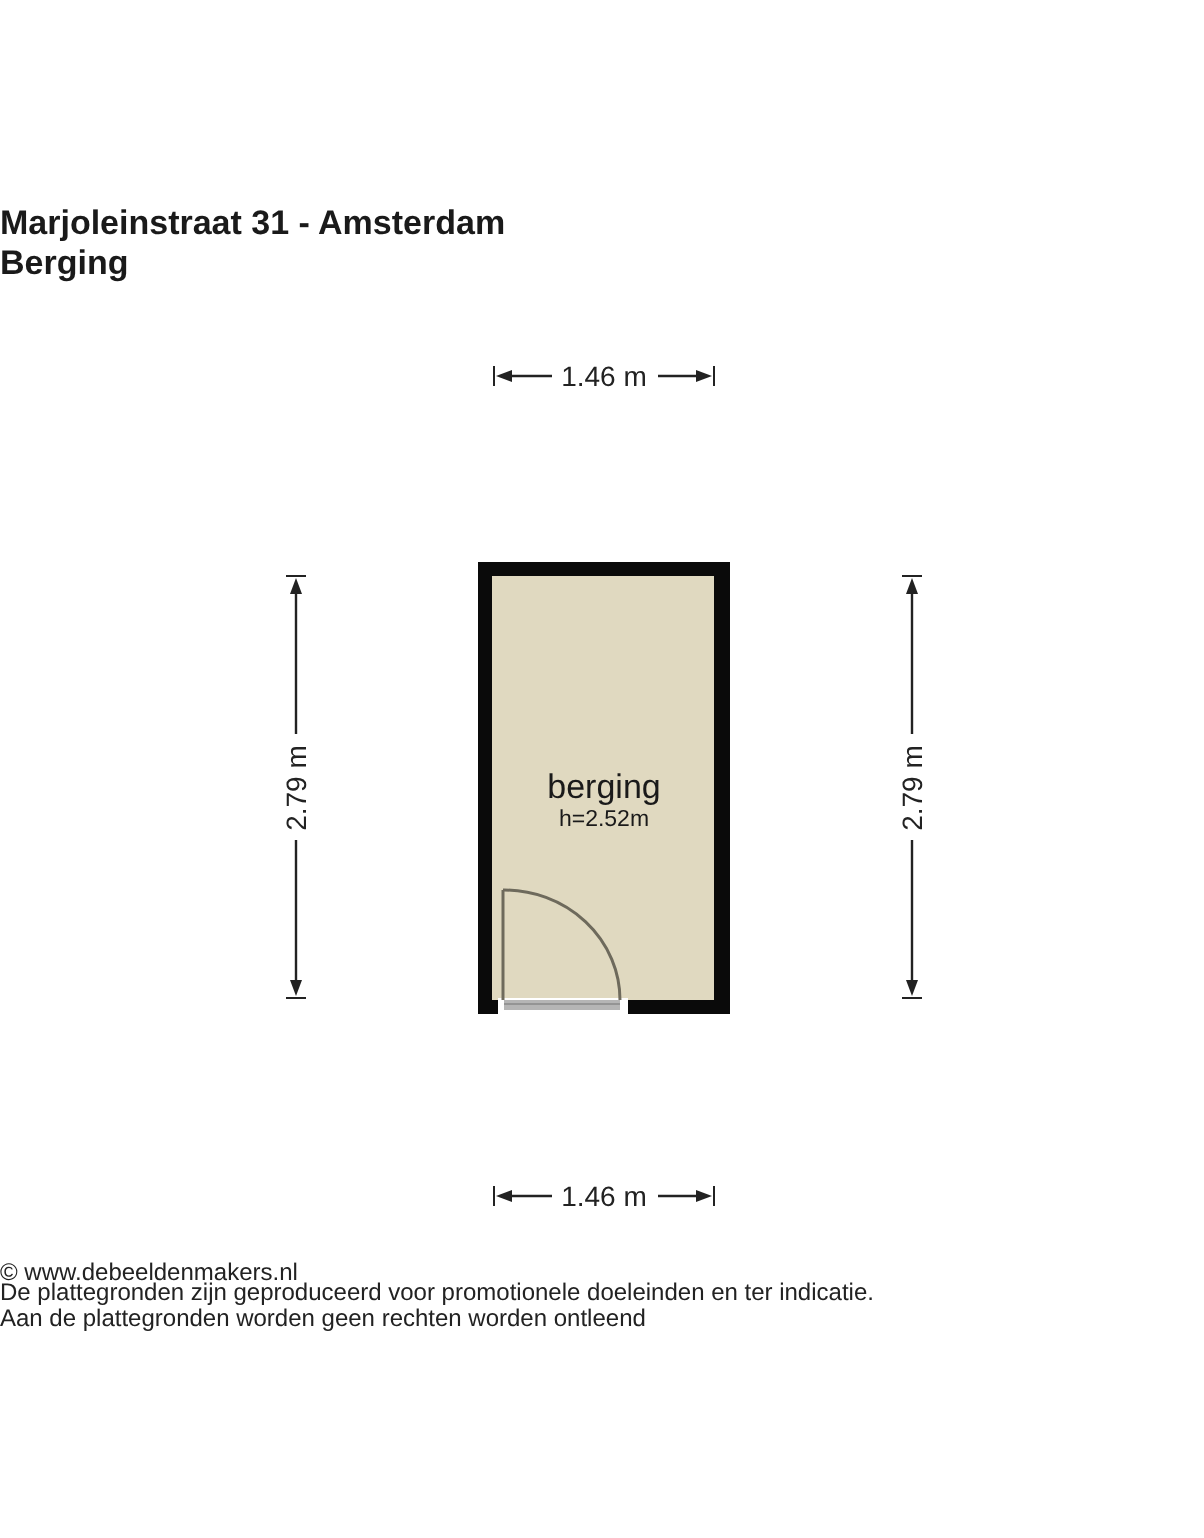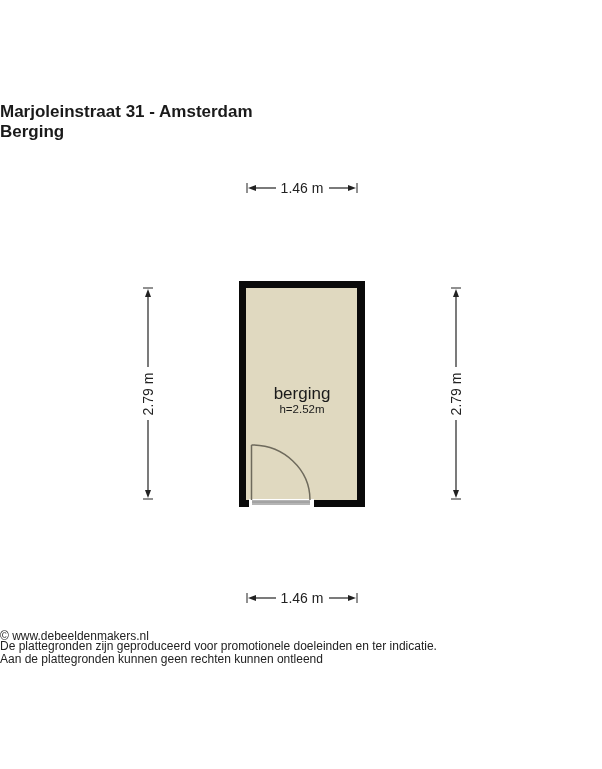--- a/index.html
+++ b/index.html
@@ -82,14 +82,14 @@
     <line x1="251.5" y1="445" x2="251.5" y2="500" stroke="#6e6a5c" stroke-width="1.5"></line>
 
     <path d="M251.5,445 A58,55 0 0 1 310,500" fill="none" stroke="#6e6a5c" stroke-width="1.5"></path>
 
     <text class="roomlabel" x="302" y="399" text-anchor="middle" font-size="17">berging</text>
     <text class="roomlabel" x="302" y="413" text-anchor="middle" font-size="11.5">h=2.52m</text>
   </g>
 </svg>
 
 <div id="f1" class="footer">De plattegronden zijn geproduceerd voor promotionele doeleinden en ter indicatie.</div>
-<div id="f2" class="footer">Aan de plattegronden kunnen geen rechten kunnen ontleend</div>
+<div id="f2" class="footer">Aan de plattegronden worden geen rechten worden ontleend</div>
 <div id="f3" class="footer">© www.debeeldenmakers.nl</div>
 
 </body></html>

